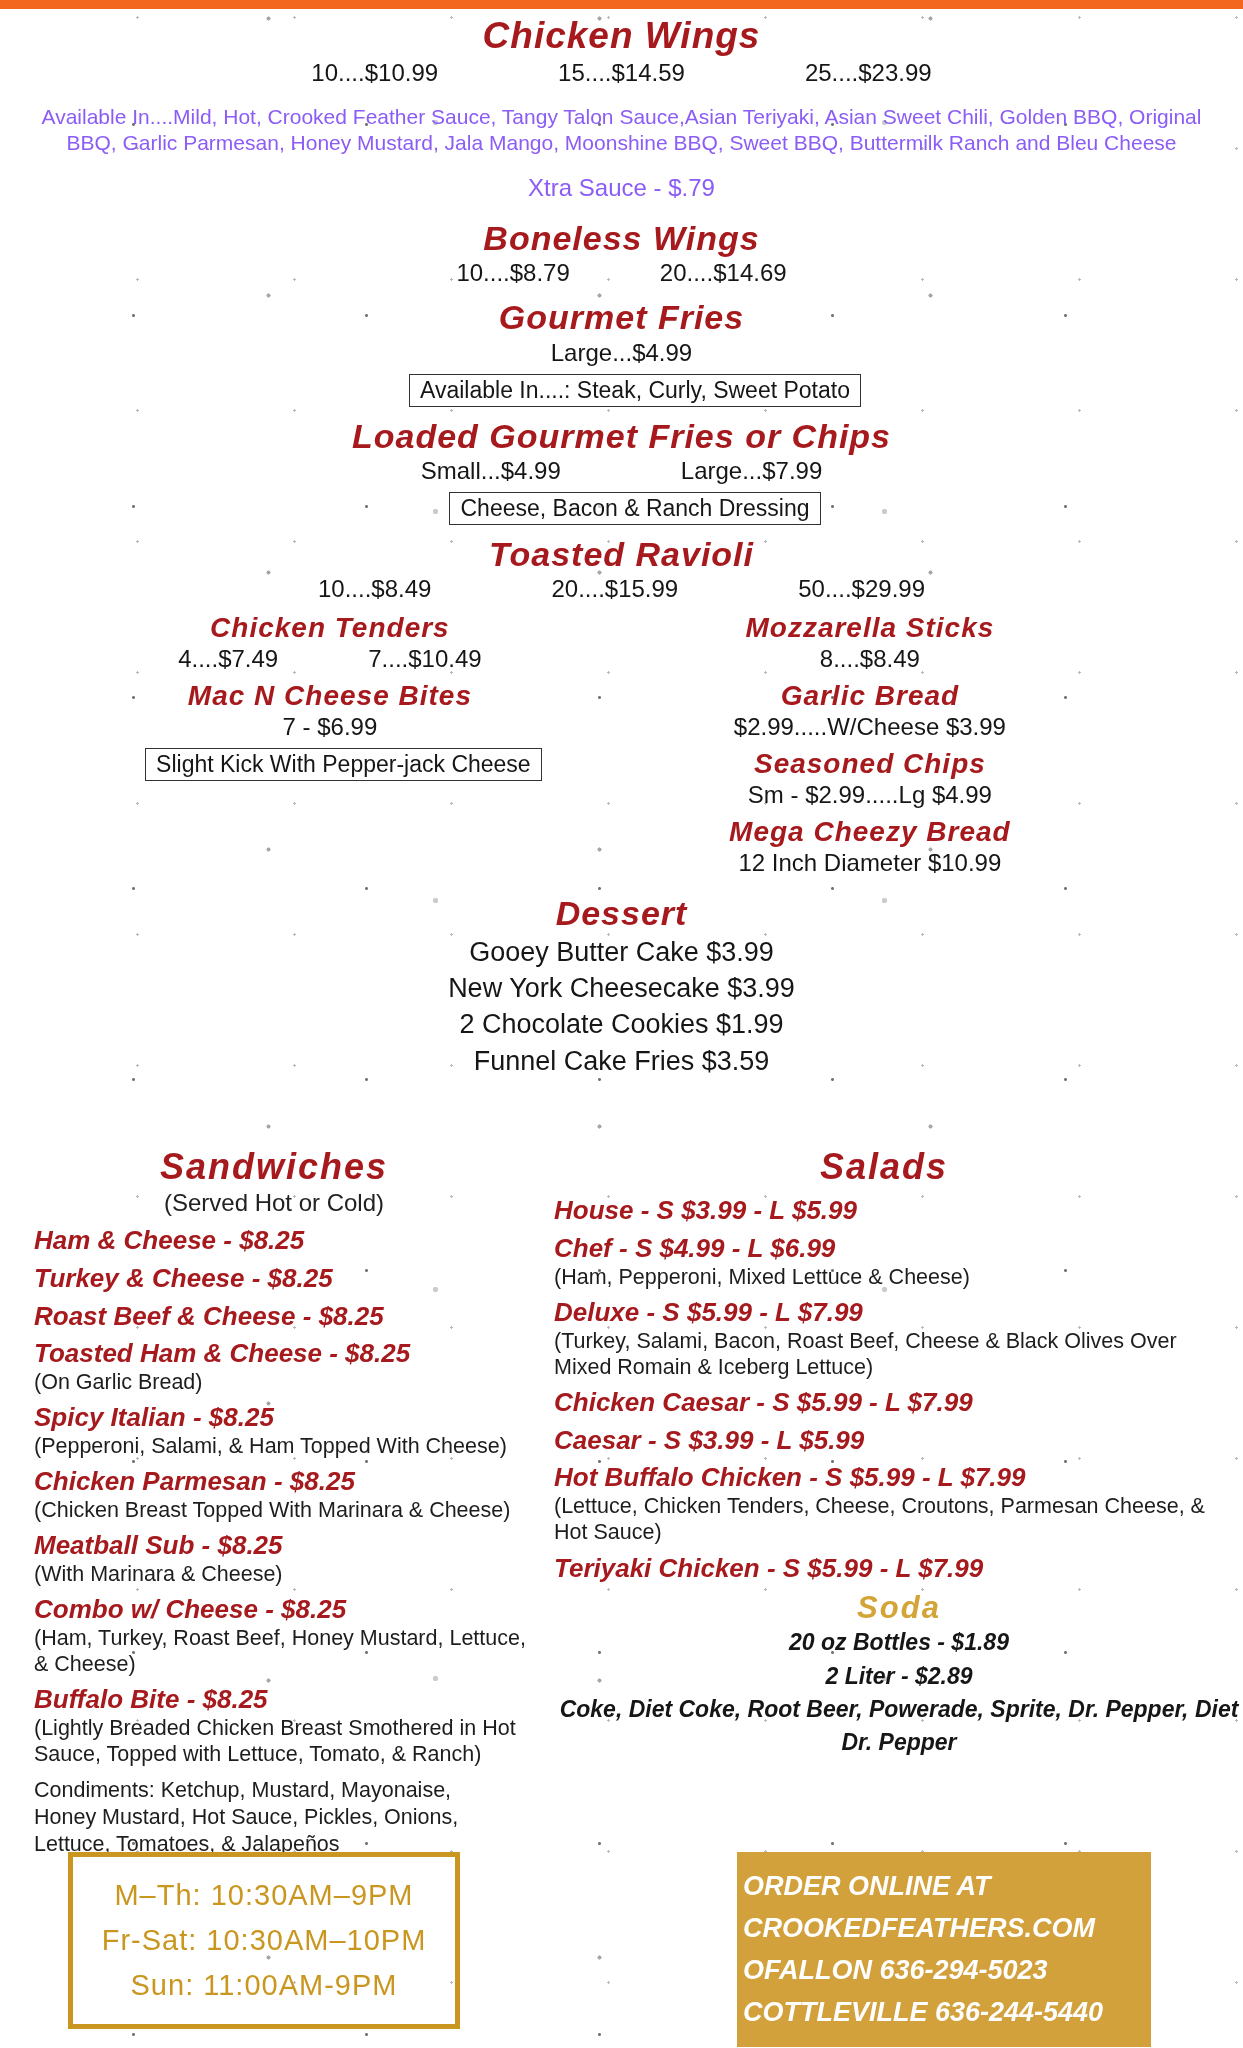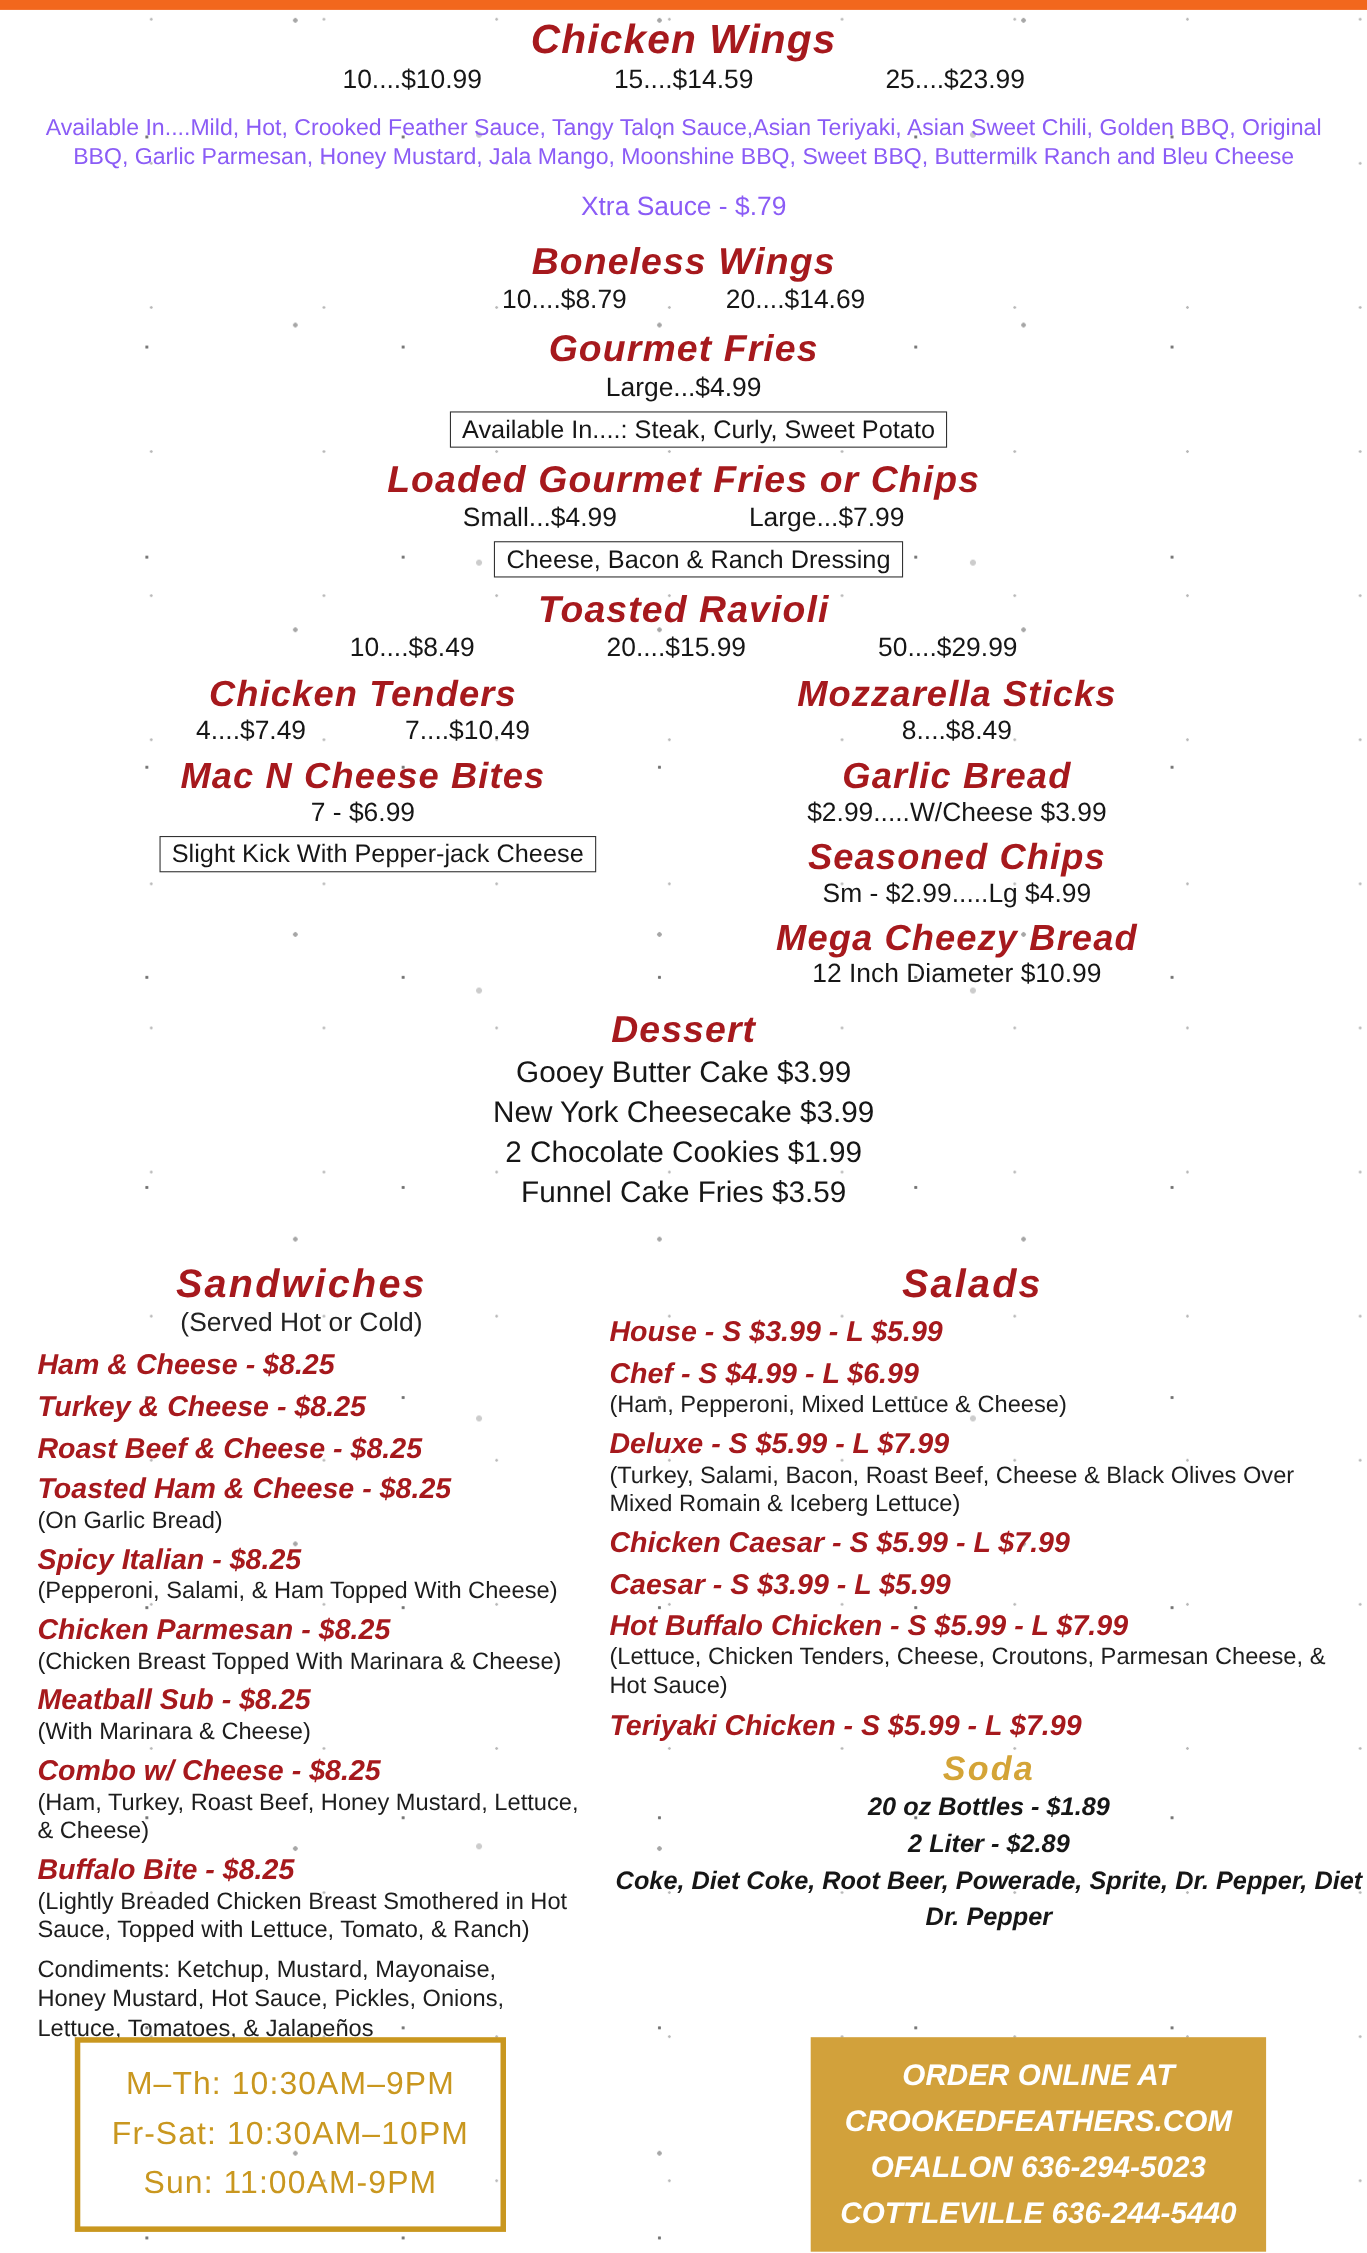--- a/index.html
+++ b/index.html
@@ -21,21 +21,21 @@
   }
   .content{position:relative;z-index:1;}
   .topbar{height:9px;background:#F2671D;}
   .center{text-align:center;}
   .red-h{
     color:#A6191D;font-weight:bold;font-style:italic;
     letter-spacing:1px;line-height:1.15;margin:0;
   }
   .h38{font-size:37px;}
   .h34{font-size:34px;}
-  .h32{font-size:33px;}
+  .h32{font-size:28px;}
   .sec{margin-top:10px;}
   .price-row{display:flex;justify-content:center;align-items:baseline;font-size:24px;line-height:1.25;color:#161616;}
   .g-wide{gap:120px;}
   .g-med{gap:90px;}
   .body-txt{font-size:21px;line-height:1.27;margin:16px auto;color:#8b5cf6;}
   .avail{max-width:1215px;}
   .xtra{font-size:24px;margin-top:4px;}
   .boxed-wrap{margin:6px 0 2px 0;padding-left:27px;}
   .boxed{
     display:inline-block;border:1.5px solid #333;background:rgba(255,255,255,.6);
@@ -62,21 +62,21 @@
   
   .bottom-row{position:absolute;left:0;top:1852px;width:1243px;z-index:1;}
   .hours-box{
     position:absolute;left:68px;top:0;width:392px;box-sizing:border-box;
     border:5px solid #C9971F;padding:16px 6px;text-align:center;
     color:#C9971F;font-size:29px;line-height:1.55;letter-spacing:1px;
   }
   .order-box{
     position:absolute;left:737px;top:0;width:414px;box-sizing:border-box;
     background:#D2A13B;color:#ffffff;font-weight:bold;font-style:italic;
-    text-align:center;font-size:27px;line-height:1.55;padding:14px 6px;
+    font-size:27px;line-height:1.55;padding:14px 6px;
   }
 </style>
 </head>
 <body>
 
 <div class="speckles"></div>
 
 <div class="content">
 
   <div class="topbar"></div>

